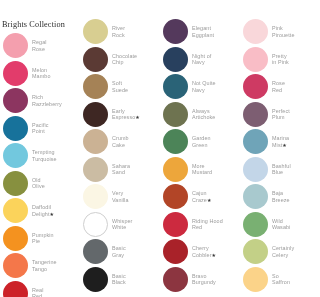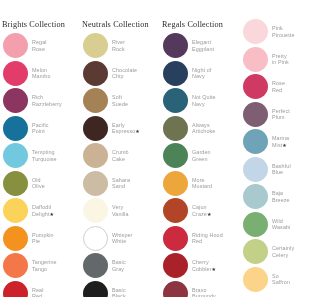--- a/index.html
+++ b/index.html
@@ -147,21 +147,20 @@
         <div class="swatch-row">
           <div class="swatch-dot" style="background: rgb(204, 34, 41);"></div>
           <div class="swatch-label">
             <span class="lw">Real</span>
             <span class="lw">Red</span>
           </div>
         </div>
       </div>
     </div>
     <div class="collection">
-      <div class="collection-title">Neutrals Collection</div>
       <div class="swatch-list">
         <div class="swatch-row">
           <div class="swatch-dot" style="background: rgb(216, 206, 145);"></div>
           <div class="swatch-label">
             <span class="lw">River</span>
             <span class="lw">Rock</span>
           </div>
         </div>
         <div class="swatch-row">
           <div class="swatch-dot" style="background: rgb(91, 58, 52);"></div>
@@ -222,21 +221,20 @@
         <div class="swatch-row">
           <div class="swatch-dot" style="background: rgb(30, 30, 30);"></div>
           <div class="swatch-label">
             <span class="lw">Basic</span>
             <span class="lw">Black</span>
           </div>
         </div>
       </div>
     </div>
     <div class="collection">
-      <div class="collection-title">Regals Collection</div>
       <div class="swatch-list">
         <div class="swatch-row">
           <div class="swatch-dot" style="background: rgb(84, 57, 92);"></div>
           <div class="swatch-label">
             <span class="lw">Elegant</span>
             <span class="lw">Eggplant</span>
           </div>
         </div>
         <div class="swatch-row">
           <div class="swatch-dot" style="background: rgb(40, 64, 94);"></div>

